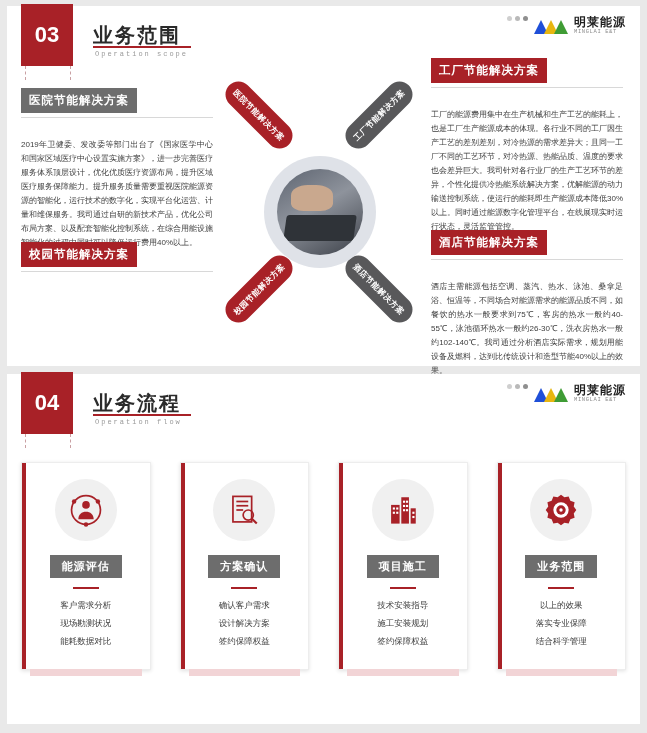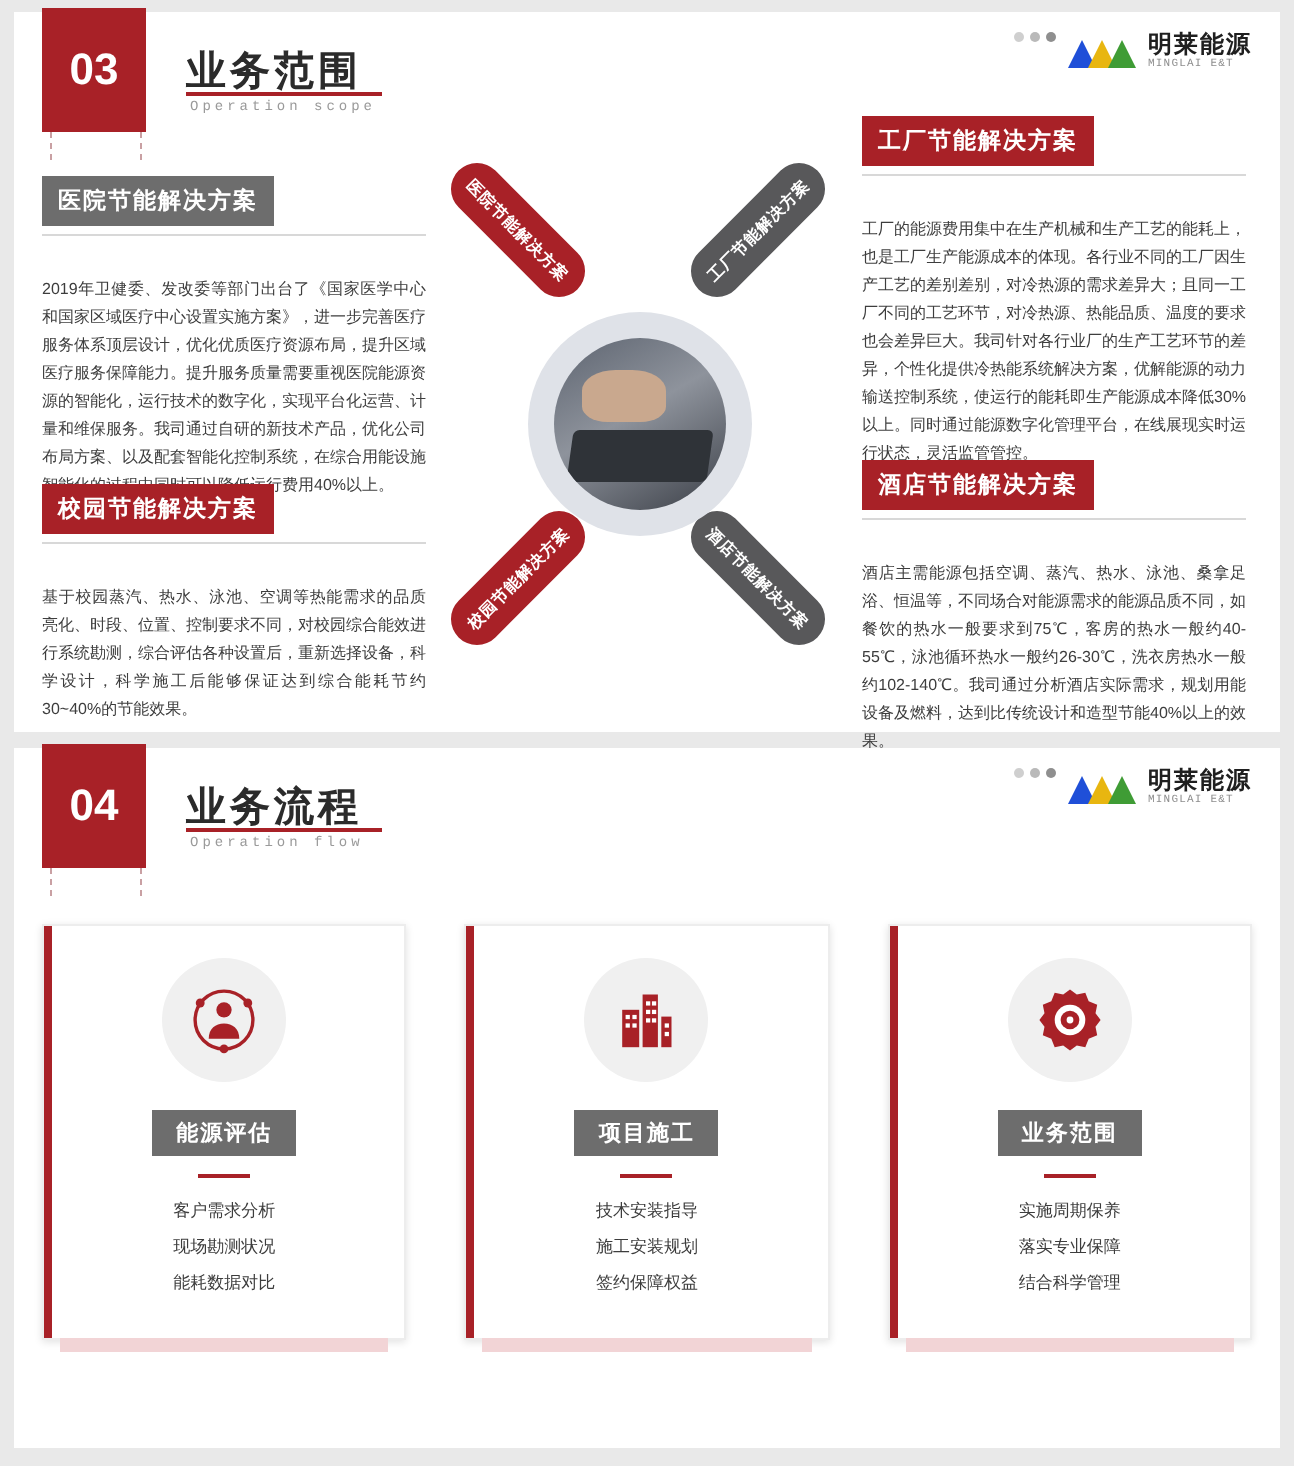--- a/index.html
+++ b/index.html
@@ -105,21 +105,20 @@
 
   <div class="panel" id="p-hospital">
     <h4>医院节能解决方案</h4>
     <div class="line"></div>
     <p>2019年卫健委、发改委等部门出台了《国家医学中心和国家区域医疗中心设置实施方案》，进一步完善医疗服务体系顶层设计，优化优质医疗资源布局，提升区域医疗服务保障能力。提升服务质量需要重视医院能源资源的智能化，运行技术的数字化，实现平台化运营、计量和维保服务。我司通过自研的新技术产品，优化公司布局方案、以及配套智能化控制系统，在综合用能设施智能化的过程中同时可以降低运行费用40%以上。</p>
   </div>
 
   <div class="panel" id="p-campus">
     <h4 class="red">校园节能解决方案</h4>
     <div class="line"></div>
-    <p>基于校园蒸汽、热水、泳池、空调等热能需求的品质 亮化、时段、位置、控制要求不同，对校园综合能效进行系统勘测，综合评估各种设置后，重新选择设备，科学设计，科学施工后能够保证达到综合能耗节约30~40%的节能效果。</p>
   </div>
 
   <div class="panel" id="p-factory">
     <h4 class="red">工厂节能解决方案</h4>
     <div class="line"></div>
     <p>工厂的能源费用集中在生产机械和生产工艺的能耗上，也是工厂生产能源成本的体现。各行业不同的工厂因生产工艺的差别差别，对冷热源的需求差异大；且同一工厂不同的工艺环节，对冷热源、热能品质、温度的要求也会差异巨大。我司针对各行业厂的生产工艺环节的差异，个性化提供冷热能系统解决方案，优解能源的动力输送控制系统，使运行的能耗即生产能源成本降低30%以上。同时通过能源数字化管理平台，在线展现实时运行状态，灵活监管管控。</p>
   </div>
 
   <div class="panel" id="p-hotel">
     <h4 class="red">酒店节能解决方案</h4>
@@ -180,20 +179,40 @@
       <div class="card-title">能源评估</div>
       <div class="card-rule"></div>
       <div class="card-list">
           <div>客户需求分析</div>
           <div>现场勘测状况</div>
           <div>能耗数据对比</div>
         </div>
       <div class="card-strip"></div>
     </div>
 
+    <div class="card">
+      <div class="icon-circle">
+        <svg viewBox="0 0 40 40">
+            <rect x="7" y="4" width="22" height="30" fill="none" stroke="#a82127" stroke-width="2"></rect>
+          <line x1="11" y1="10" x2="25" y2="10" stroke="#a82127" stroke-width="2"></line>
+          <line x1="11" y1="15" x2="25" y2="15" stroke="#a82127" stroke-width="2"></line>
+          <line x1="11" y1="20" x2="19" y2="20" stroke="#a82127" stroke-width="2"></line>
+          <circle cx="25" cy="26" r="6" fill="none" stroke="#a82127" stroke-width="2"></circle>
+          <line x1="29" y1="30" x2="35" y2="36" stroke="#a82127" stroke-width="2.5"></line>
+          </svg>
+      </div>
+      <div class="card-title">方案确认</div>
+      <div class="card-rule"></div>
+      <div class="card-list">
+          <div>确认客户需求</div>
+          <div>设计解决方案</div>
+          <div>签约保障权益</div>
+        </div>
+      <div class="card-strip"></div>
+    </div>
 
     <div class="card">
       <div class="icon-circle">
         <svg viewBox="0 0 40 40">
           <rect x="6" y="14" width="10" height="22" fill="#a82127"></rect>
           <rect x="18" y="5" width="9" height="31" fill="#a82127"></rect>
           <rect x="29" y="18" width="6" height="18" fill="#a82127"></rect>
           <g fill="#fff">
               <rect x="8" y="17" width="2.5" height="2.5"></rect>
               <rect x="12" y="17" width="2.5" height="2.5"></rect>
@@ -225,21 +244,21 @@
         <svg viewBox="0 0 40 40">
           <path d="M20 2l4 3 5-1 2 5 5 2-1 5 3 4-3 4 1 5-5 2-2 5-5-1-4 3-4-3-5 1-2-5-5-2 1-5-3-4 3-4-1-5 5-2 2-5 5 1z" fill="#a82127"></path>
           <circle cx="20" cy="20" r="9" fill="#fff"></circle>
           <circle cx="20" cy="20" r="5.5" fill="#a82127"></circle>
           <circle cx="20" cy="20" r="2" fill="#fff"></circle>
           </svg>
       </div>
       <div class="card-title">业务范围</div>
       <div class="card-rule"></div>
       <div class="card-list">
-          <div>实施周期保养</div>
+          <div>以上的效果</div>
           <div>落实专业保障</div>
           <div>结合科学管理</div>
         </div>
       <div class="card-strip"></div>
     </div>
 
   </div>
 </div>
 
 </body></html>

